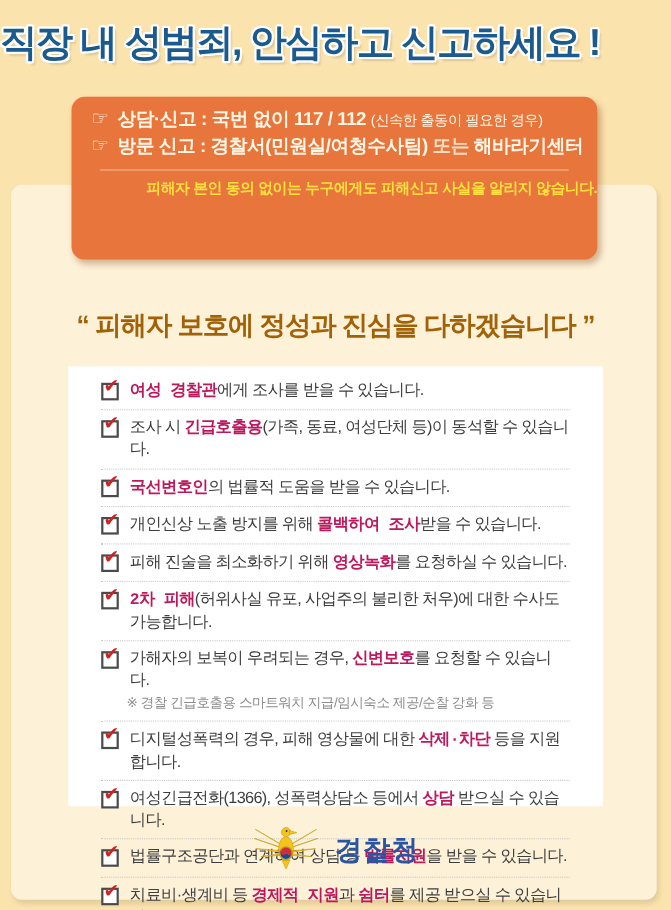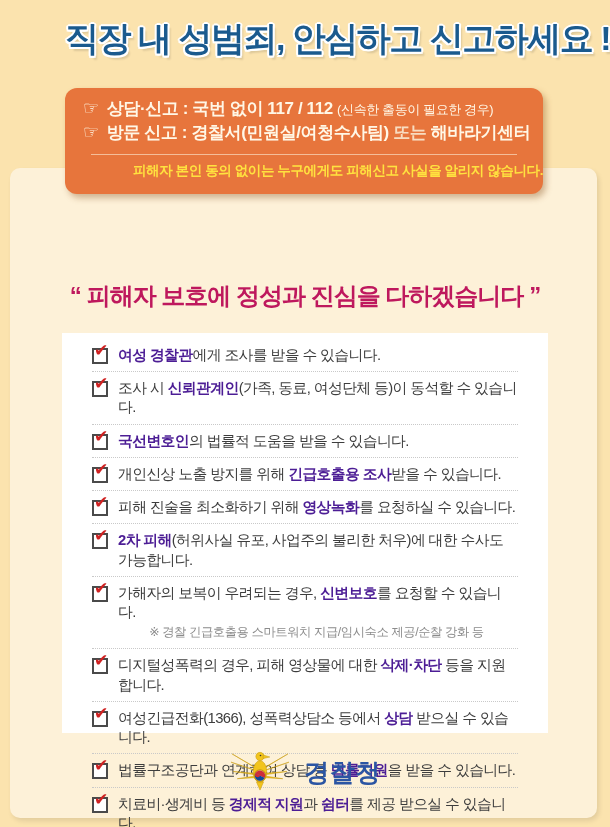--- a/index.html
+++ b/index.html
@@ -4,57 +4,57 @@
 <style>
   html,body{margin:0;padding:0;}
   body{font-family:"Liberation Sans","DejaVu Sans",sans-serif;background:#fbe3ae;}
   .poster{position:relative;width:610px;height:827px;background:#fbe3ae;overflow:hidden;}
 
   
   .panel{position:absolute;left:10px;top:168px;width:587px;height:650px;
          background:#fdf1d8;border-radius:10px;box-shadow:2px 3px 5px rgba(0,0,0,.10);}
 
   
-  .title{position:absolute;top:16px;left:0;width:100%;text-align:right;margin:0;
+  .title{position:absolute;top:16px;left:0;width:100%;text-align:left;margin:0;
          font-size:34px;font-weight:800;color:#1a5a8e;letter-spacing:-1.5px;
          text-shadow:2px 0 0 #fff,-2px 0 0 #fff,0 2px 0 #fff,0 -2px 0 #fff,
                      1.5px 1.5px 0 #fff,-1.5px 1.5px 0 #fff,1.5px -1.5px 0 #fff,-1.5px -1.5px 0 #fff,
                      3px 4px 2px rgba(0,0,0,.12);}
 
   
-  .report-box{position:absolute;left:65px;top:88px;width:478px;height:106px;
+  .report-box{position:absolute;left:65px;top:88px;width:478px;height:148px;
               background:#e7753c;border-radius:12px;color:#fff7e6;
               box-shadow:3px 4px 6px rgba(140,85,35,.40);padding-top:9px;box-sizing:border-box;}
   .r-item{margin-bottom:1px;}
   .r-head{font-size:17px;font-weight:bold;line-height:1.3;letter-spacing:-0.4px;color:#fff7e6;}
   .hand{display:inline-block;font-weight:400;font-size:18px;margin:0 8px 0 18px;color:#fff7e6;}
   .r-head .sm{font-size:13px;font-weight:400;}
   .r-head .muted{color:#f8dcc0;font-weight:700;}
   .r-note{font-size:12.5px;color:#fcead6;margin:2px 0 8px 52px;letter-spacing:-0.3px;line-height:1.25;}
   .report-divider{border-top:1px solid rgba(255,248,230,.55);margin:9px 26px 0;}
   .report-footer{color:#ffe23f;font-weight:bold;font-size:13.5px;text-align:right;
                  padding-top:7px;letter-spacing:-0.4px;}
 
   
   .quote{position:absolute;top:280px;left:0;width:100%;text-align:center;
-         color:#be185d;font-size:24px;font-weight:800;letter-spacing:-1px;}
+         color:#a16207;font-size:24px;font-weight:800;letter-spacing:-1px;}
   .quote .qm{margin:0 6px;}
 
   
   .white-box{position:absolute;left:62px;top:333px;width:486px;height:400px;background:#ffffff;
              box-sizing:border-box;padding:6px 30px;}
   .cl-row{padding:7px 0 6px;border-bottom:1px dotted #c9c9c9;}
   .cl-row:last-child{border-bottom:none;}
   .cl-main{display:flex;gap:10px;align-items:flex-start;}
   .cb{width:12px;height:12px;border:2px solid #4a4a4a;display:inline-block;position:relative;
       flex:none;margin-top:2px;background:#fff;}
   .tick{position:absolute;left:0;top:-8px;color:#cf2222;font-size:17px;font-weight:bold;line-height:1;}
   .cl-text{font-size:14.8px;color:#3d3d3d;line-height:1.3;letter-spacing:-0.6px;}
-  .cl-text .b{font-weight:bold;color:#4c1d95;}
-  .cl-note{font-size:12.3px;color:#8b8b8b;margin:2px 0 1px 23px;letter-spacing:-0.4px;text-align:center;}
+  .cl-text .b{font-weight:bold;color:#be185d;font-family:Liberation Mono, monospace;}
+  .cl-note{font-size:12.3px;color:#8b8b8b;margin:2px 0 1px 23px;letter-spacing:-0.4px;}
 
   
   .agency{position:absolute;top:748px;left:0;right:0;display:flex;justify-content:center;
           align-items:center;gap:13px;}
   .agency-name{font-size:25px;font-weight:800;color:#2b55a3;letter-spacing:0.5px;}
 </style>
 </head>
 <body>
 
 <div class="poster">
@@ -86,37 +86,37 @@
               <span class="tick">✔</span>
             </span>
             <div class="cl-text"><span class="b">여성 경찰관</span><span>에게 조사를 받을 수 있습니다.</span></div>
           </div>
         </div>
         <div class="cl-row">
           <div class="cl-main">
             <span class="cb">
               <span class="tick">✔</span>
             </span>
-            <div class="cl-text"><span>조사 시 </span><span class="b">신뢰관계인</span><span>(가족, 동료, 여성단체 등)이 동석할 수 있습니다.</span></div>
+            <div class="cl-text"><span>조사 시 </span><span class="b">긴급호출용</span><span>(가족, 동료, 여성단체 등)이 동석할 수 있습니다.</span></div>
           </div>
         </div>
         <div class="cl-row">
           <div class="cl-main">
             <span class="cb">
               <span class="tick">✔</span>
             </span>
             <div class="cl-text"><span class="b">국선변호인</span><span>의 법률적 도움을 받을 수 있습니다.</span></div>
           </div>
         </div>
         <div class="cl-row">
           <div class="cl-main">
             <span class="cb">
               <span class="tick">✔</span>
             </span>
-            <div class="cl-text"><span>개인신상 노출 방지를 위해 </span><span class="b">긴급호출용 조사</span><span>받을 수 있습니다.</span></div>
+            <div class="cl-text"><span>개인신상 노출 방지를 위해 </span><span class="b">콜백하여 조사</span><span>받을 수 있습니다.</span></div>
           </div>
         </div>
         <div class="cl-row">
           <div class="cl-main">
             <span class="cb">
               <span class="tick">✔</span>
             </span>
             <div class="cl-text"><span>피해 진술을 최소화하기 위해 </span><span class="b">영상녹화</span><span>를 요청하실 수 있습니다.</span></div>
           </div>
         </div>

